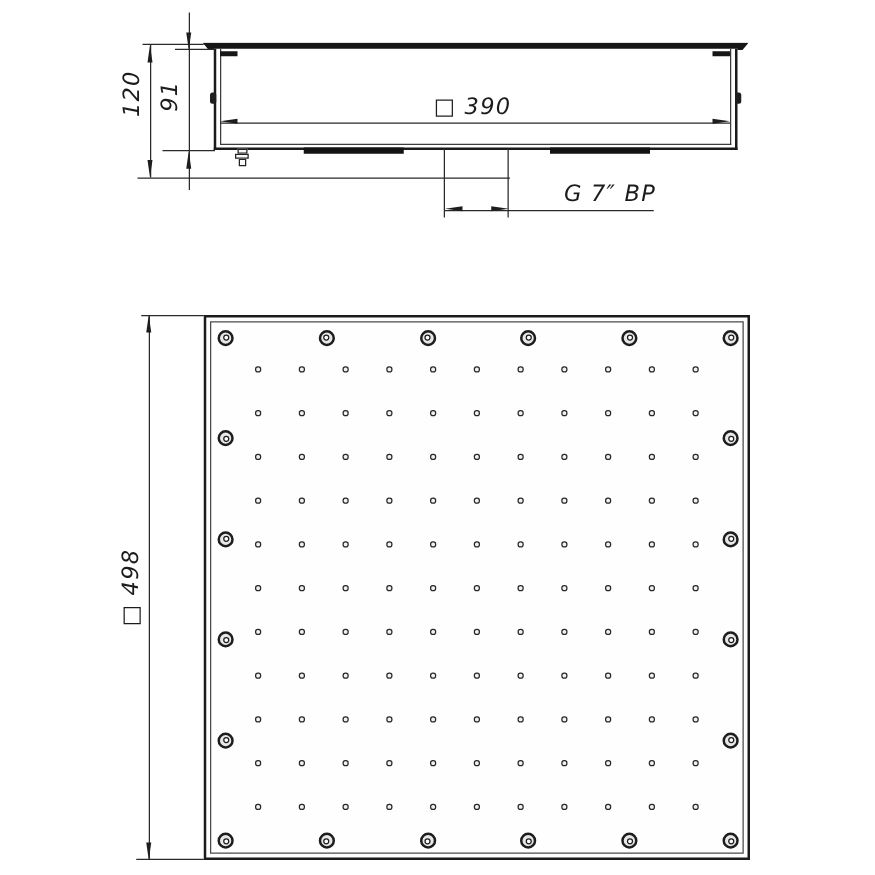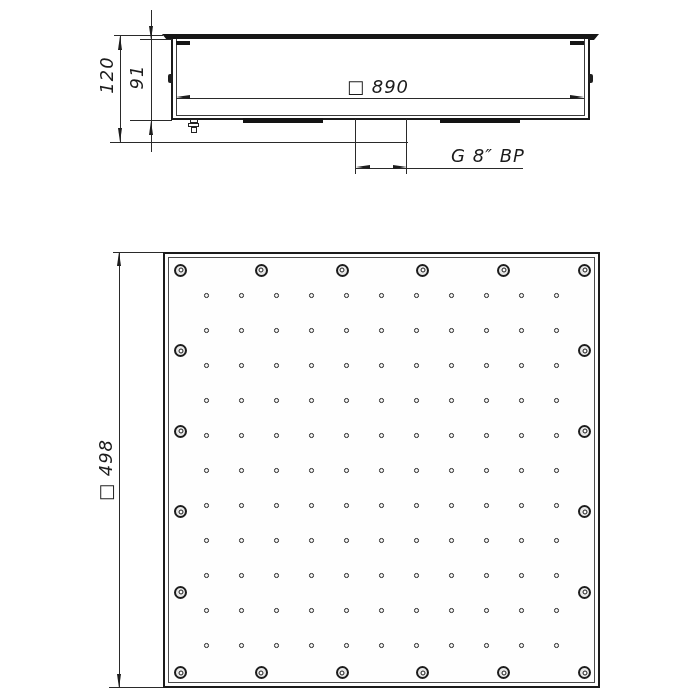--- a/index.html
+++ b/index.html
@@ -97,26 +97,26 @@
     <div class="dim-label vert" style="left:106px;top:75px;">120</div>
 
     <div class="ln vl" style="left:151px;top:10px;height:142px;"></div>
     <div class="arr down" style="left:149px;top:26px;"></div>
     <div class="arr up" style="left:149px;top:121px;"></div>
     <div class="dim-label vert" style="left:136px;top:77px;">91</div>
 
     <div class="ln hl" style="left:176px;top:98px;width:408px;"></div>
     <div class="arr left" style="left:176px;top:95px;"></div>
     <div class="arr right" style="left:570px;top:95px;"></div>
-    <div class="dim-label" style="left:378px;top:86px;">□ 890</div>
+    <div class="dim-label" style="left:378px;top:86px;">□ 390</div>
 
     <div class="ln hl" style="left:356px;top:168px;width:167px;"></div>
     <div class="arr left" style="left:356px;top:165px;"></div>
     <div class="arr right" style="left:393px;top:165px;"></div>
-    <div class="dim-label" style="left:488px;top:155px;">G 8″ BP</div>
+    <div class="dim-label" style="left:488px;top:155px;">G 7″ BP</div>
   </div>
 
   <div>
     <div class="front-square">
       <div class="front-inner"></div>
     </div>
 
     <div id="screw-layer">
         <div class="screw" style="left: 174px; top: 263.5px;"></div>
         <div class="screw" style="left: 254.8px; top: 263.5px;"></div>

